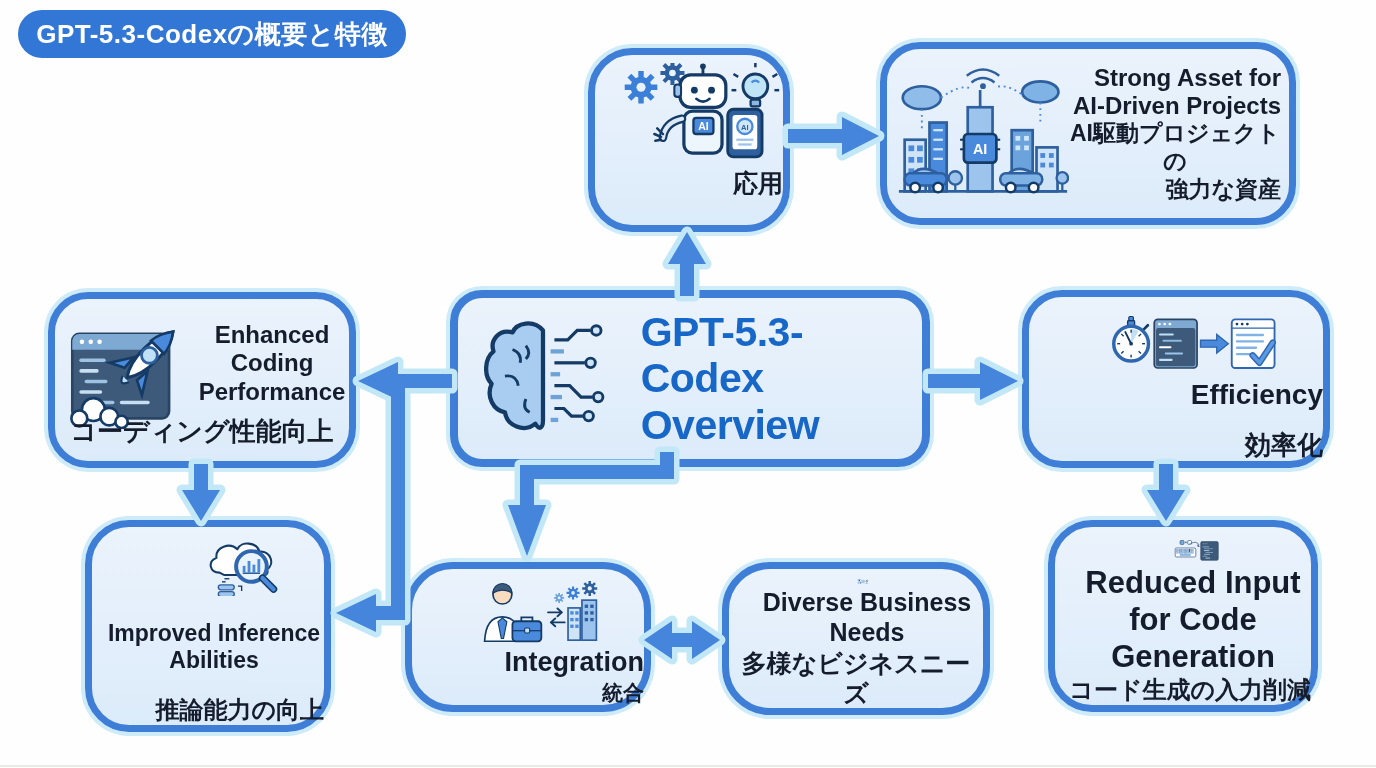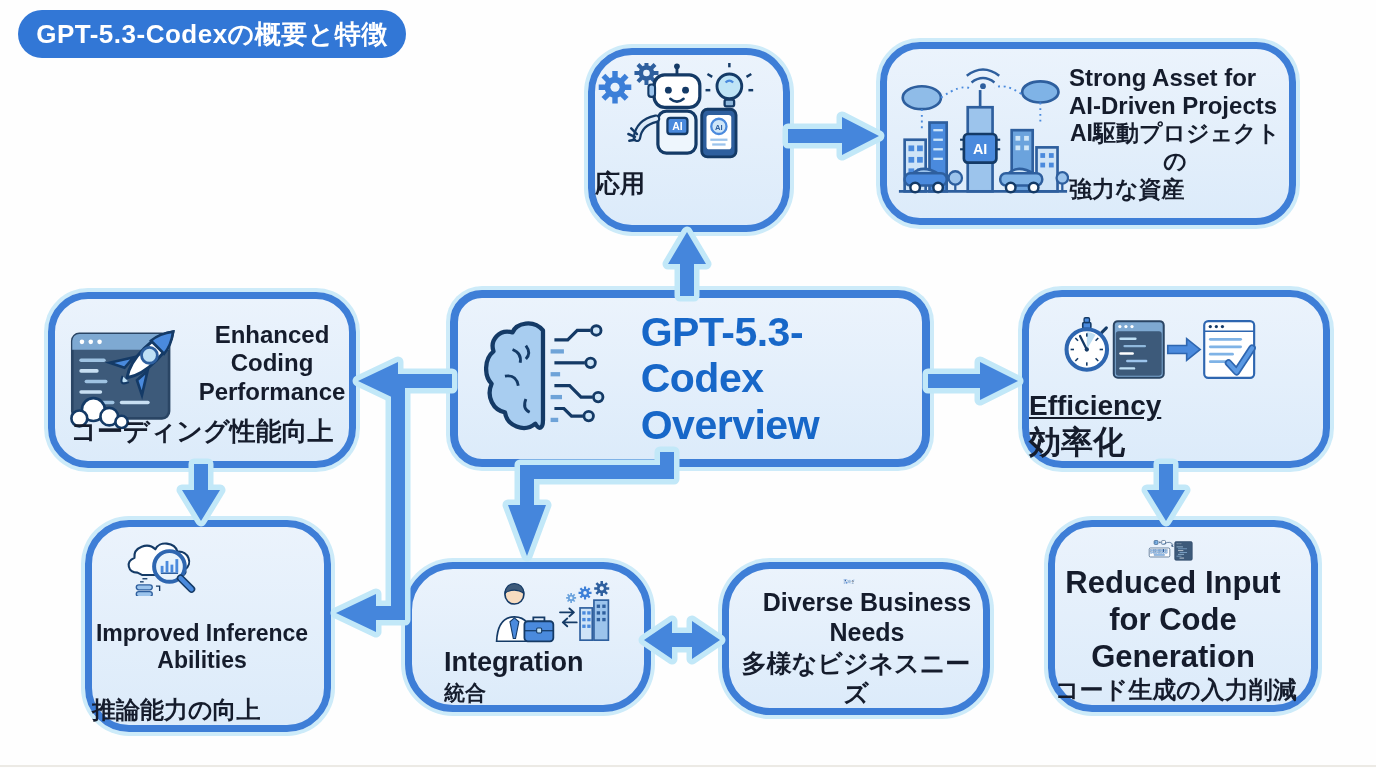--- a/index.html
+++ b/index.html
@@ -19,21 +19,21 @@
     background:#3277d6;border-radius:26px;color:#ffffff;
     font-size:26px;font-weight:bold;display:flex;align-items:center;justify-content:center;
     z-index:40;letter-spacing:0.5px;
   }
   .arrowlayer{position:absolute;left:0;top:0;z-index:30;pointer-events:none;}
   .arrowlayer .h{fill:#c2e8f8;stroke:#c2e8f8;stroke-width:11;stroke-linejoin:round;}
   .arrowlayer .f{fill:#4586dc;}
   .en{font-weight:bold;color:#151c2c;text-align:center;line-height:1.18;}
   .ja{font-weight:bold;color:#151c2c;text-align:center;line-height:1.2;}
   .center-title{font-size:41px;font-weight:bold;color:#1767c8;line-height:1.13;letter-spacing:-0.5px;}
-  .col{display:flex;flex-direction:column;align-items:flex-start;}
+  .col{display:flex;flex-direction:column;align-items:flex-end;}
   .bottom-line{position:absolute;left:0;top:765px;width:1376px;height:2px;background:#eceae5;z-index:1;}
 </style>
 </head>
 <body>
 
 <div style="position:absolute;inset:0;">
 
   <div class="bottom-line"></div>
 
   <div class="badge">
@@ -470,22 +470,22 @@
         <g stroke="#7fb3e6" stroke-width="4" stroke-linecap="round">
           <line x1="221" y1="45" x2="266" y2="45"></line>
             <line x1="221" y1="56" x2="266" y2="56"></line>
           <line x1="221" y1="67" x2="254" y2="67"></line>
             <line x1="221" y1="78" x2="244" y2="78"></line>
         </g>
         <path d="M248 80 L260 93 L283 58" fill="none" stroke="#2e66b0" stroke-width="11" stroke-linecap="round" stroke-linejoin="round"></path>
         <path d="M248 80 L260 93 L283 58" fill="none" stroke="#5b99e3" stroke-width="6" stroke-linecap="round" stroke-linejoin="round"></path>
       </g>
     </svg>
-    <div class="en" style="font-size:28px;margin-top:4px;text-decoration:underline;">Efficiency</div>
-    <div class="ja" style="font-size:32px;margin-top:1px;">効率化</div>
+    <div class="en" style="font-size:28px;margin-top:4px;">Efficiency</div>
+    <div class="ja" style="font-size:26px;margin-top:19px;">効率化</div>
   </div>
 
   <div class="node col" style="left:1048px;top:520px;width:270px;height:192px;border-radius:44px;padding-top:12px;">
     <svg width="230" height="86" viewBox="0 0 250 120">
       <rect x="40" y="8" width="21" height="21" rx="5" fill="#7fb3e6" stroke="#143a66" stroke-width="2.8"></rect>
       <line x1="46" y1="14" x2="46" y2="20" stroke="#143a66" stroke-width="2.4"></line>
       <g stroke="#143a66" stroke-width="2.8">
           <line x1="66" y1="18" x2="76" y2="18"></line>
           <line x1="71" y1="13" x2="71" y2="23"></line>
         </g>

